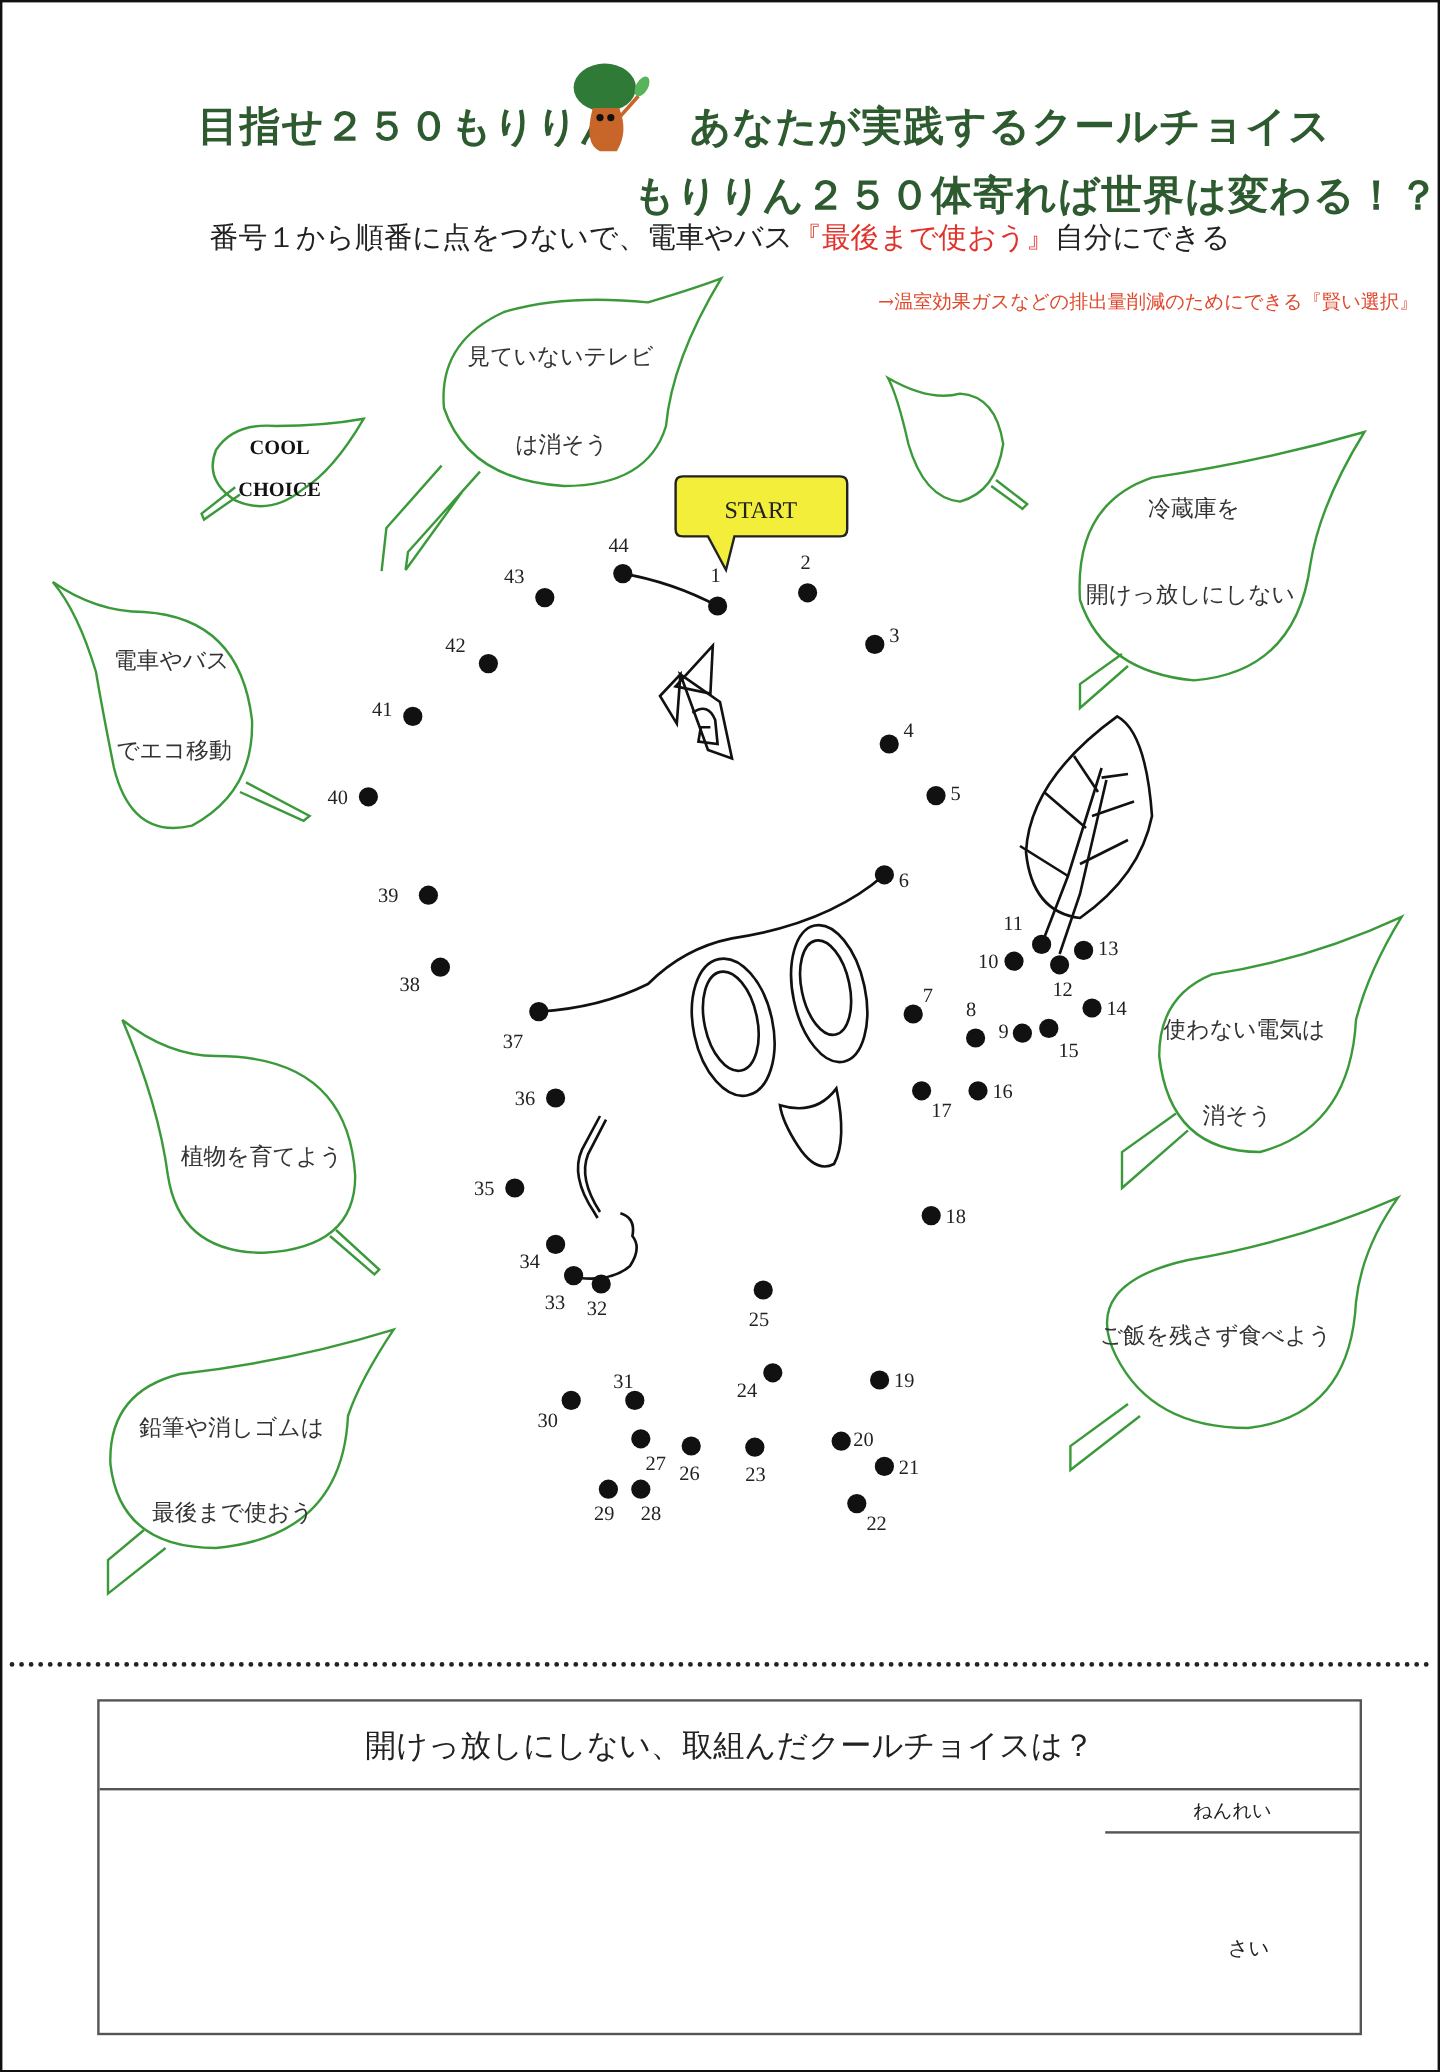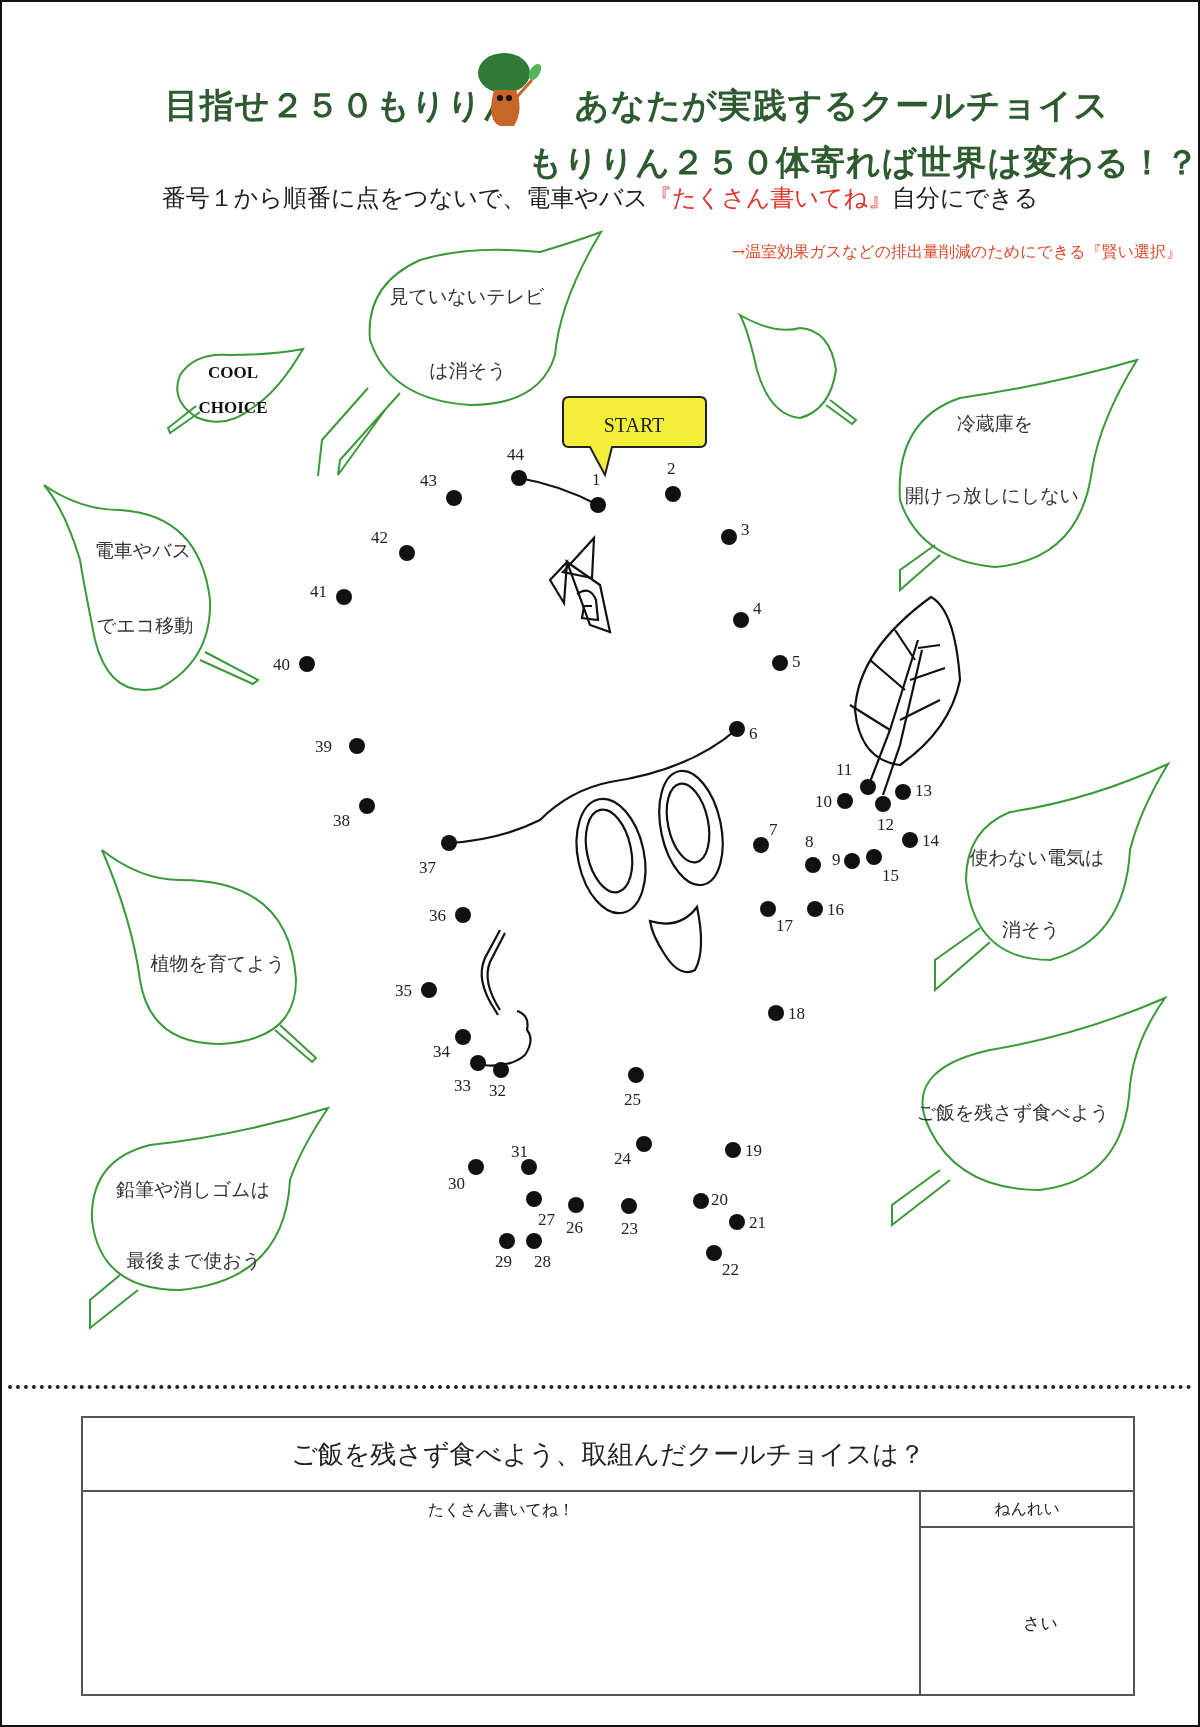--- a/index.html
+++ b/index.html
@@ -42,21 +42,21 @@
 </head>
 <body>
 
 <div class="frame"></div>
 
 <div class="title l1">
   <span>目指せ２５０もりりん</span><span style="display:inline-block;width:56px;"></span><span>あなたが実践するクールチョイス</span>
 </div>
 <div class="title l2">もりりん２５０体寄れば世界は変わる！？</div>
 <div class="subtitle">
-  <span>番号１から順番に点をつないで、電車やバス</span><span class="red">『たくさん書いてね』</span><span>自分にできる</span>
+  <span>番号１から順番に点をつないで、電車やバス</span><span class="red">『最後まで使おう』</span><span>自分にできる</span>
 </div>
 <div class="note">→温室効果ガスなどの排出量削減のためにできる『賢い選択』</div>
 
 <svg class="art" width="1200" height="1380" viewBox="0 0 1200 1380">
 
   <g>
     <ellipse cx="504" cy="73" rx="26" ry="20" fill="#2f7a36"></ellipse>
     <path d="M494 90 Q486 120 500 126 L514 126 Q524 110 516 90 Z" fill="#c8662a"></path>
     <circle cx="500" cy="98" r="3" fill="#111"></circle>
       <circle cx="509" cy="98" r="3" fill="#111"></circle>
@@ -326,23 +326,19 @@
       <g>
         <circle cx="519" cy="478" r="8" fill="#111"></circle>
         <text x="507" y="460" class="dot-label">44</text>
       </g>
     </g>
 </svg>
 
 <div class="divider"></div>
 
 <div class="form-box">
-  <div class="form-head">ご飯を残さず食べよう、取組んだクールチョイスは？</div>
-  <div class="form-left">
-    <div class="hint">たくさん書いてね！</div>
-    <textarea class="answer-area" style=""></textarea>
-  </div>
+  <div class="form-head">開けっ放しにしない、取組んだクールチョイスは？</div>
   <div class="form-right">
     <div class="age-head">ねんれい</div>
     <input class="age-area" type="text" style="">
     <div class="age-unit">さい</div>
   </div>
 </div>
 
 </body></html>

